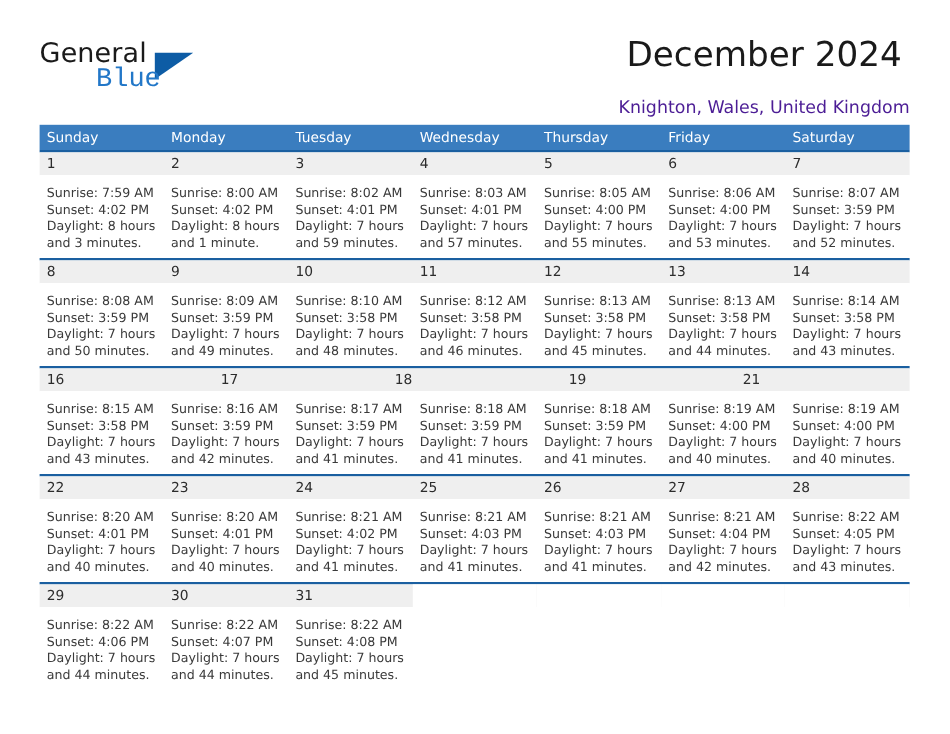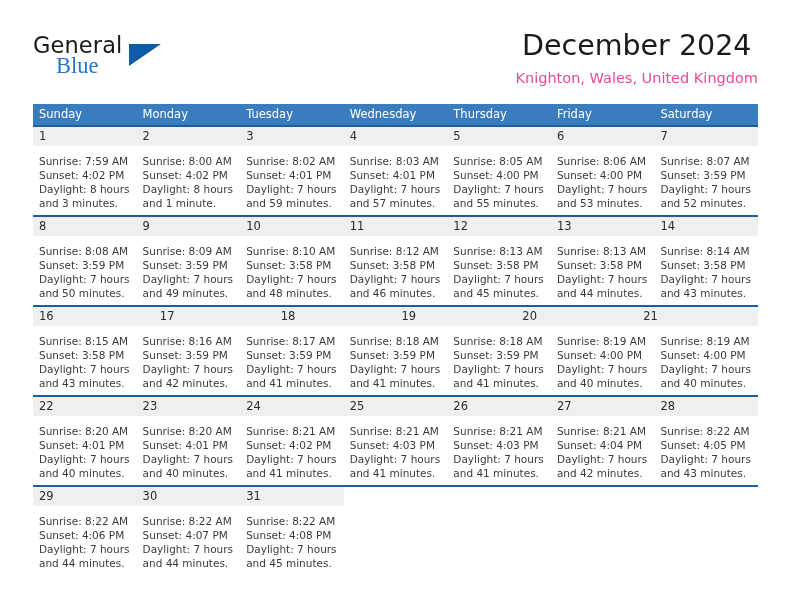--- a/index.html
+++ b/index.html
@@ -43,25 +43,25 @@
     left: 0;
     top: 0;
     font-size: 22.5px;
     letter-spacing: 0.1px;
     color: #1a1a1a;
     font-family: "DejaVu Sans", sans-serif;
     font-weight: 400;
   }
   .brand-blue {
     position: absolute;
-    left: 23px;
+    left: 47px;
     top: 21px;
     font-size: 22.5px;
     color: #2277c8;
-    font-family: Liberation Serif, serif;
+    font-family: Liberation Mono, monospace;
     font-weight: 400;
   }
   .brand-triangle {
     position: absolute;
     left: 96px;
     top: 12px;
     width: 0;
     height: 0;
     border-left: 32px solid #0d5ca5;
     border-bottom: 22px solid transparent;
@@ -75,23 +75,23 @@
   }
   .month-title {
     font-size: 28.5px;
     color: #1a1a1a;
     font-family: "DejaVu Sans", sans-serif;
     font-weight: 400;
     line-height: 36px;
     white-space: nowrap;
   }
   .location {
-    margin-top: 4px;
+    margin-top: 16px;
     font-size: 14.5px;
-    color: #ec4899;
+    color: #4c1d95;
     font-family: "DejaVu Sans", sans-serif;
     font-weight: 400;
     line-height: 20px;
     white-space: nowrap;
   }
 
   
   .calendar {
     position: absolute;
     left: 33px;
@@ -304,21 +304,20 @@
             </div>
           </div>
         </div>
         <div class="week">
           <div class="week-sep"></div>
           <div class="daynum-row">
             <div class="daynum-cell">16</div>
             <div class="daynum-cell">17</div>
             <div class="daynum-cell">18</div>
             <div class="daynum-cell">19</div>
-            <div class="daynum-cell">20</div>
             <div class="daynum-cell">21</div>
           </div>
           <div class="detail-row">
             <div class="detail-cell">
               <span class="detail-line">Sunrise: 8:15 AM</span>
               <span class="detail-line">Sunset: 3:58 PM</span>
               <span class="detail-line">Daylight: 7 hours</span>
               <span class="detail-line">and 43 minutes.</span>
             </div>
             <div class="detail-cell">

